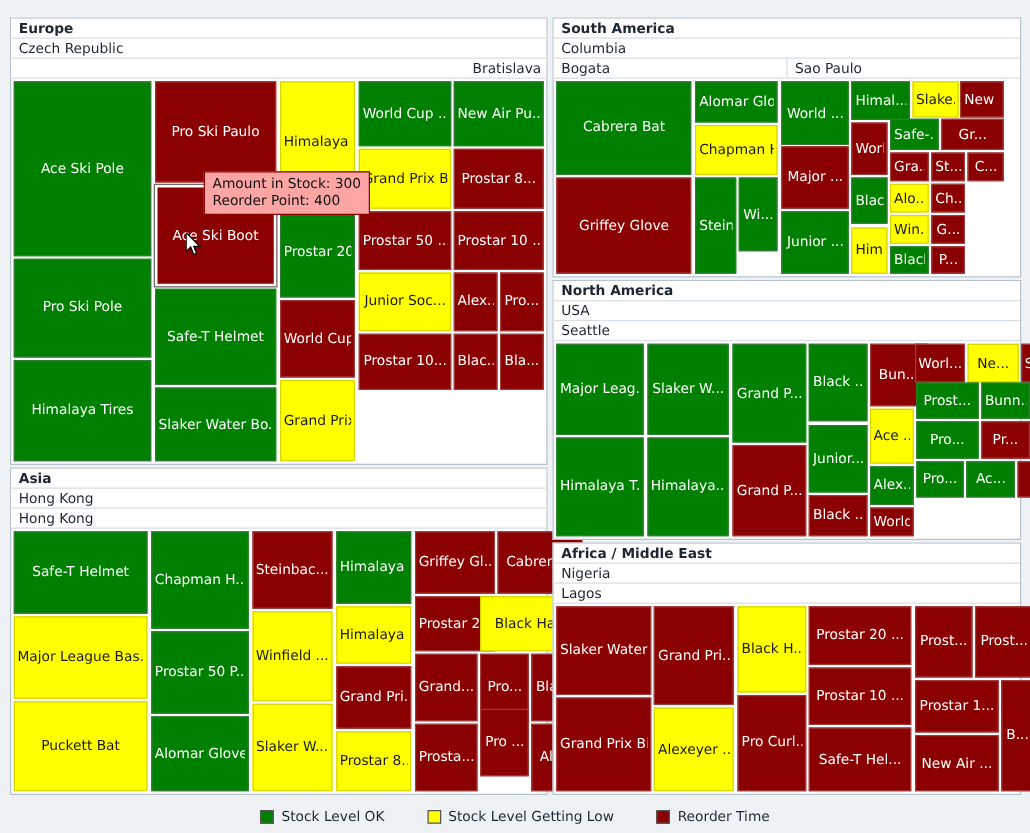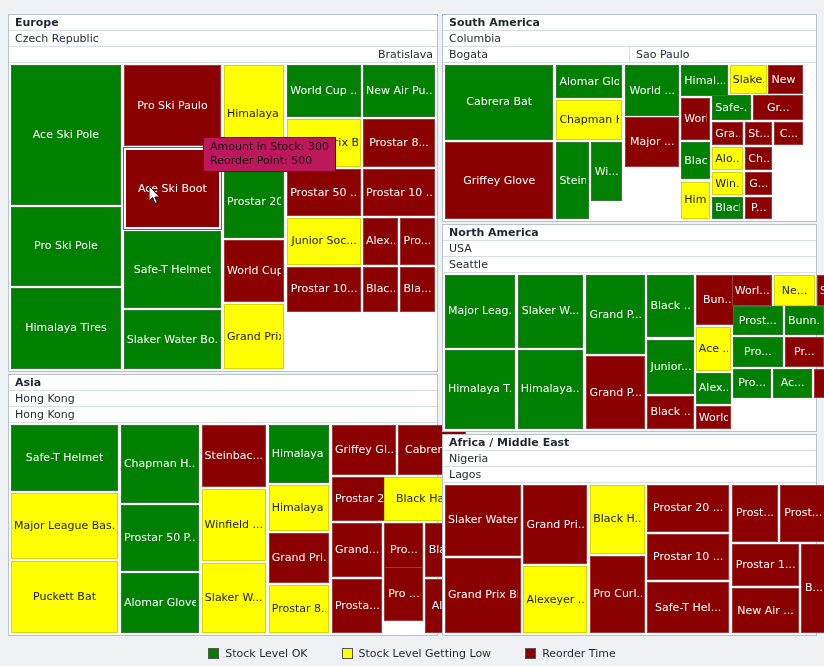--- a/index.html
+++ b/index.html
@@ -25,22 +25,22 @@
         display:flex;align-items:center;justify-content:center;
         overflow:hidden;white-space:nowrap;font-size:11px;line-height:12px;
         padding:0 2px;text-align:center;}
   .g{background:#008000;color:#ffffff;border-color:#2e7d32;}
   .r{background:#8b0000;color:#ffffff;border-color:#a33a3a;}
   .y{background:#ffff00;color:#1a1a1a;border-color:#d6d600;}
   .tile span{display:block;overflow:hidden;text-overflow:clip;white-space:nowrap;width:100%;}
 
   .sel{border:2px solid #ffffff;box-shadow:0 0 0 1px #6b6b6b;z-index:40;}
 
-  .tooltip{position:absolute;z-index:60;background:#be185d;border:1px solid #8b0000;
-           padding:2px 6px 3px 6px;color:#111;font-size:11px;line-height:14px;white-space:nowrap;margin-left:40px;}
+  .tooltip{position:absolute;z-index:60;background:#fca5a5;border:1px solid #8b0000;
+           padding:2px 6px 3px 6px;color:#111;font-size:11px;line-height:14px;white-space:nowrap;}
 
   .cursor{position:absolute;z-index:70;width:12px;height:19px;pointer-events:none;}
 
   .legend{position:absolute;left:0;right:0;bottom:0;height:26px;display:flex;
           align-items:center;justify-content:center;gap:34px;background:#eef2f5;}
   .legend .item{display:flex;align-items:center;gap:6px;font-size:11px;color:#1d2733;}
   .swatch{width:11px;height:11px;border:1px solid #555;box-sizing:border-box;display:inline-block;}
 </style>
 </head>
 <body style="background: rgb(238, 242, 245);">
@@ -247,20 +247,23 @@
           </div>
           <div class="tile g" style="left: 148.244px; top: 79px; width: 30.9921px; height: 59px;">
             <span>Wi...</span>
           </div>
           <div class="tile g" style="left: 182.142px; top: 2px; width: 54.2362px; height: 51px;">
             <span>World ...</span>
           </div>
           <div class="tile r" style="left: 182.142px; top: 54.027px; width: 54.2362px; height: 49.9459px;">
             <span>Major ...</span>
           </div>
+          <div class="tile g" style="left: 182.142px; top: 106.054px; width: 54.2362px; height: 49.9459px;">
+            <span>Junior ...</span>
+          </div>
           <div class="tile g" style="left: 238.315px; top: 2px; width: 46.4882px; height: 31.2162px;">
             <span>Himal...</span>
           </div>
           <div class="tile r" style="left: 238.315px; top: 35.2973px; width: 29.0551px; height: 41.6216px;">
             <span>Worl...</span>
           </div>
           <div class="tile g" style="left: 238.315px; top: 79px; width: 29.0551px; height: 37.4595px;">
             <span>Black...</span>
           </div>
           <div class="tile y" style="left: 238.315px; top: 118.541px; width: 29.0551px; height: 37.4595px;">
@@ -445,21 +448,21 @@
           </div>
           <div class="tile r" style="left: 358.409px; top: 60.7945px; width: 25.1811px; height: 89.2055px;">
             <span>B...</span>
           </div>
         </div>
       </div>
     </div>
 
   <div class="tooltip" id="tooltip" style="left:163px;top:137px;">
     <div>Amount in Stock: 300</div>
-    <div>Reorder Point: 500</div>
+    <div>Reorder Point: 400</div>
   </div>
 
   <svg class="cursor" style="left:149px;top:186px;" viewBox="0 0 12 19">
     <polygon points="0,0 0,15 3.6,11.6 6,17.6 8.3,16.6 6,11 10.7,11" fill="#ffffff" stroke="#000000" stroke-width="1"></polygon>
   </svg>
 
   <div class="legend">
     <div class="item">
       <span class="swatch" style="background: rgb(0, 128, 0);"></span>
       <span>Stock Level OK</span>

